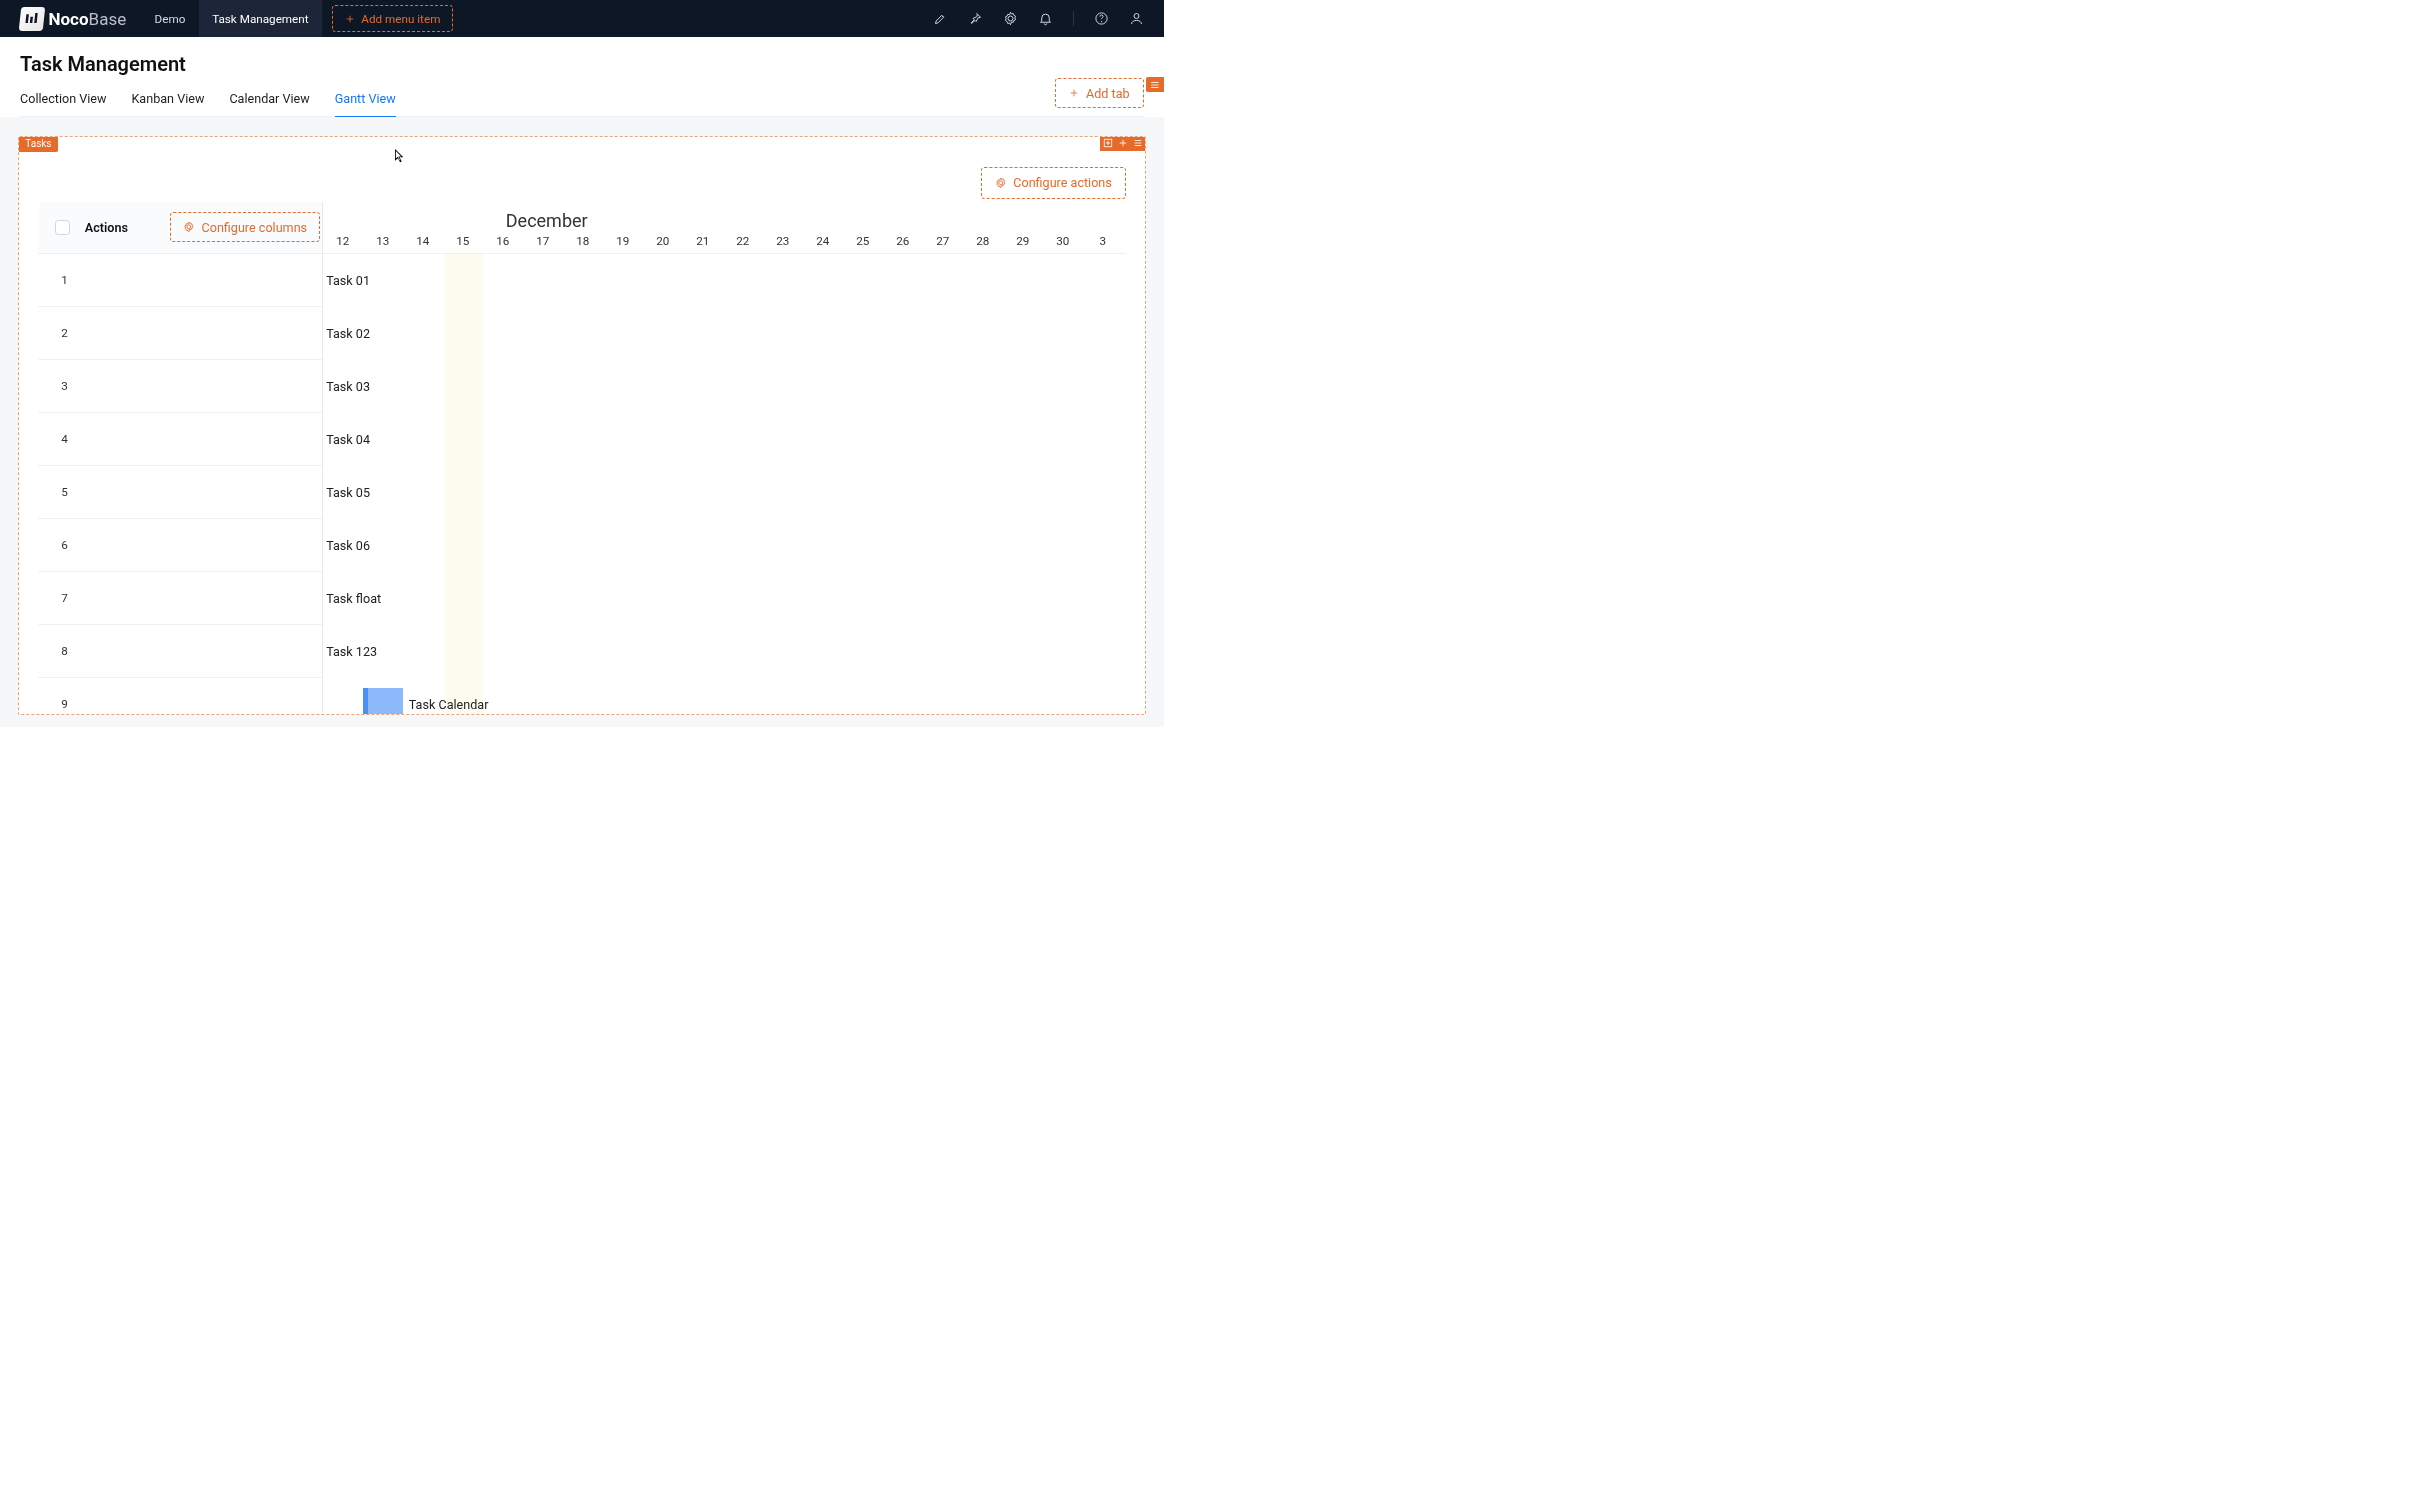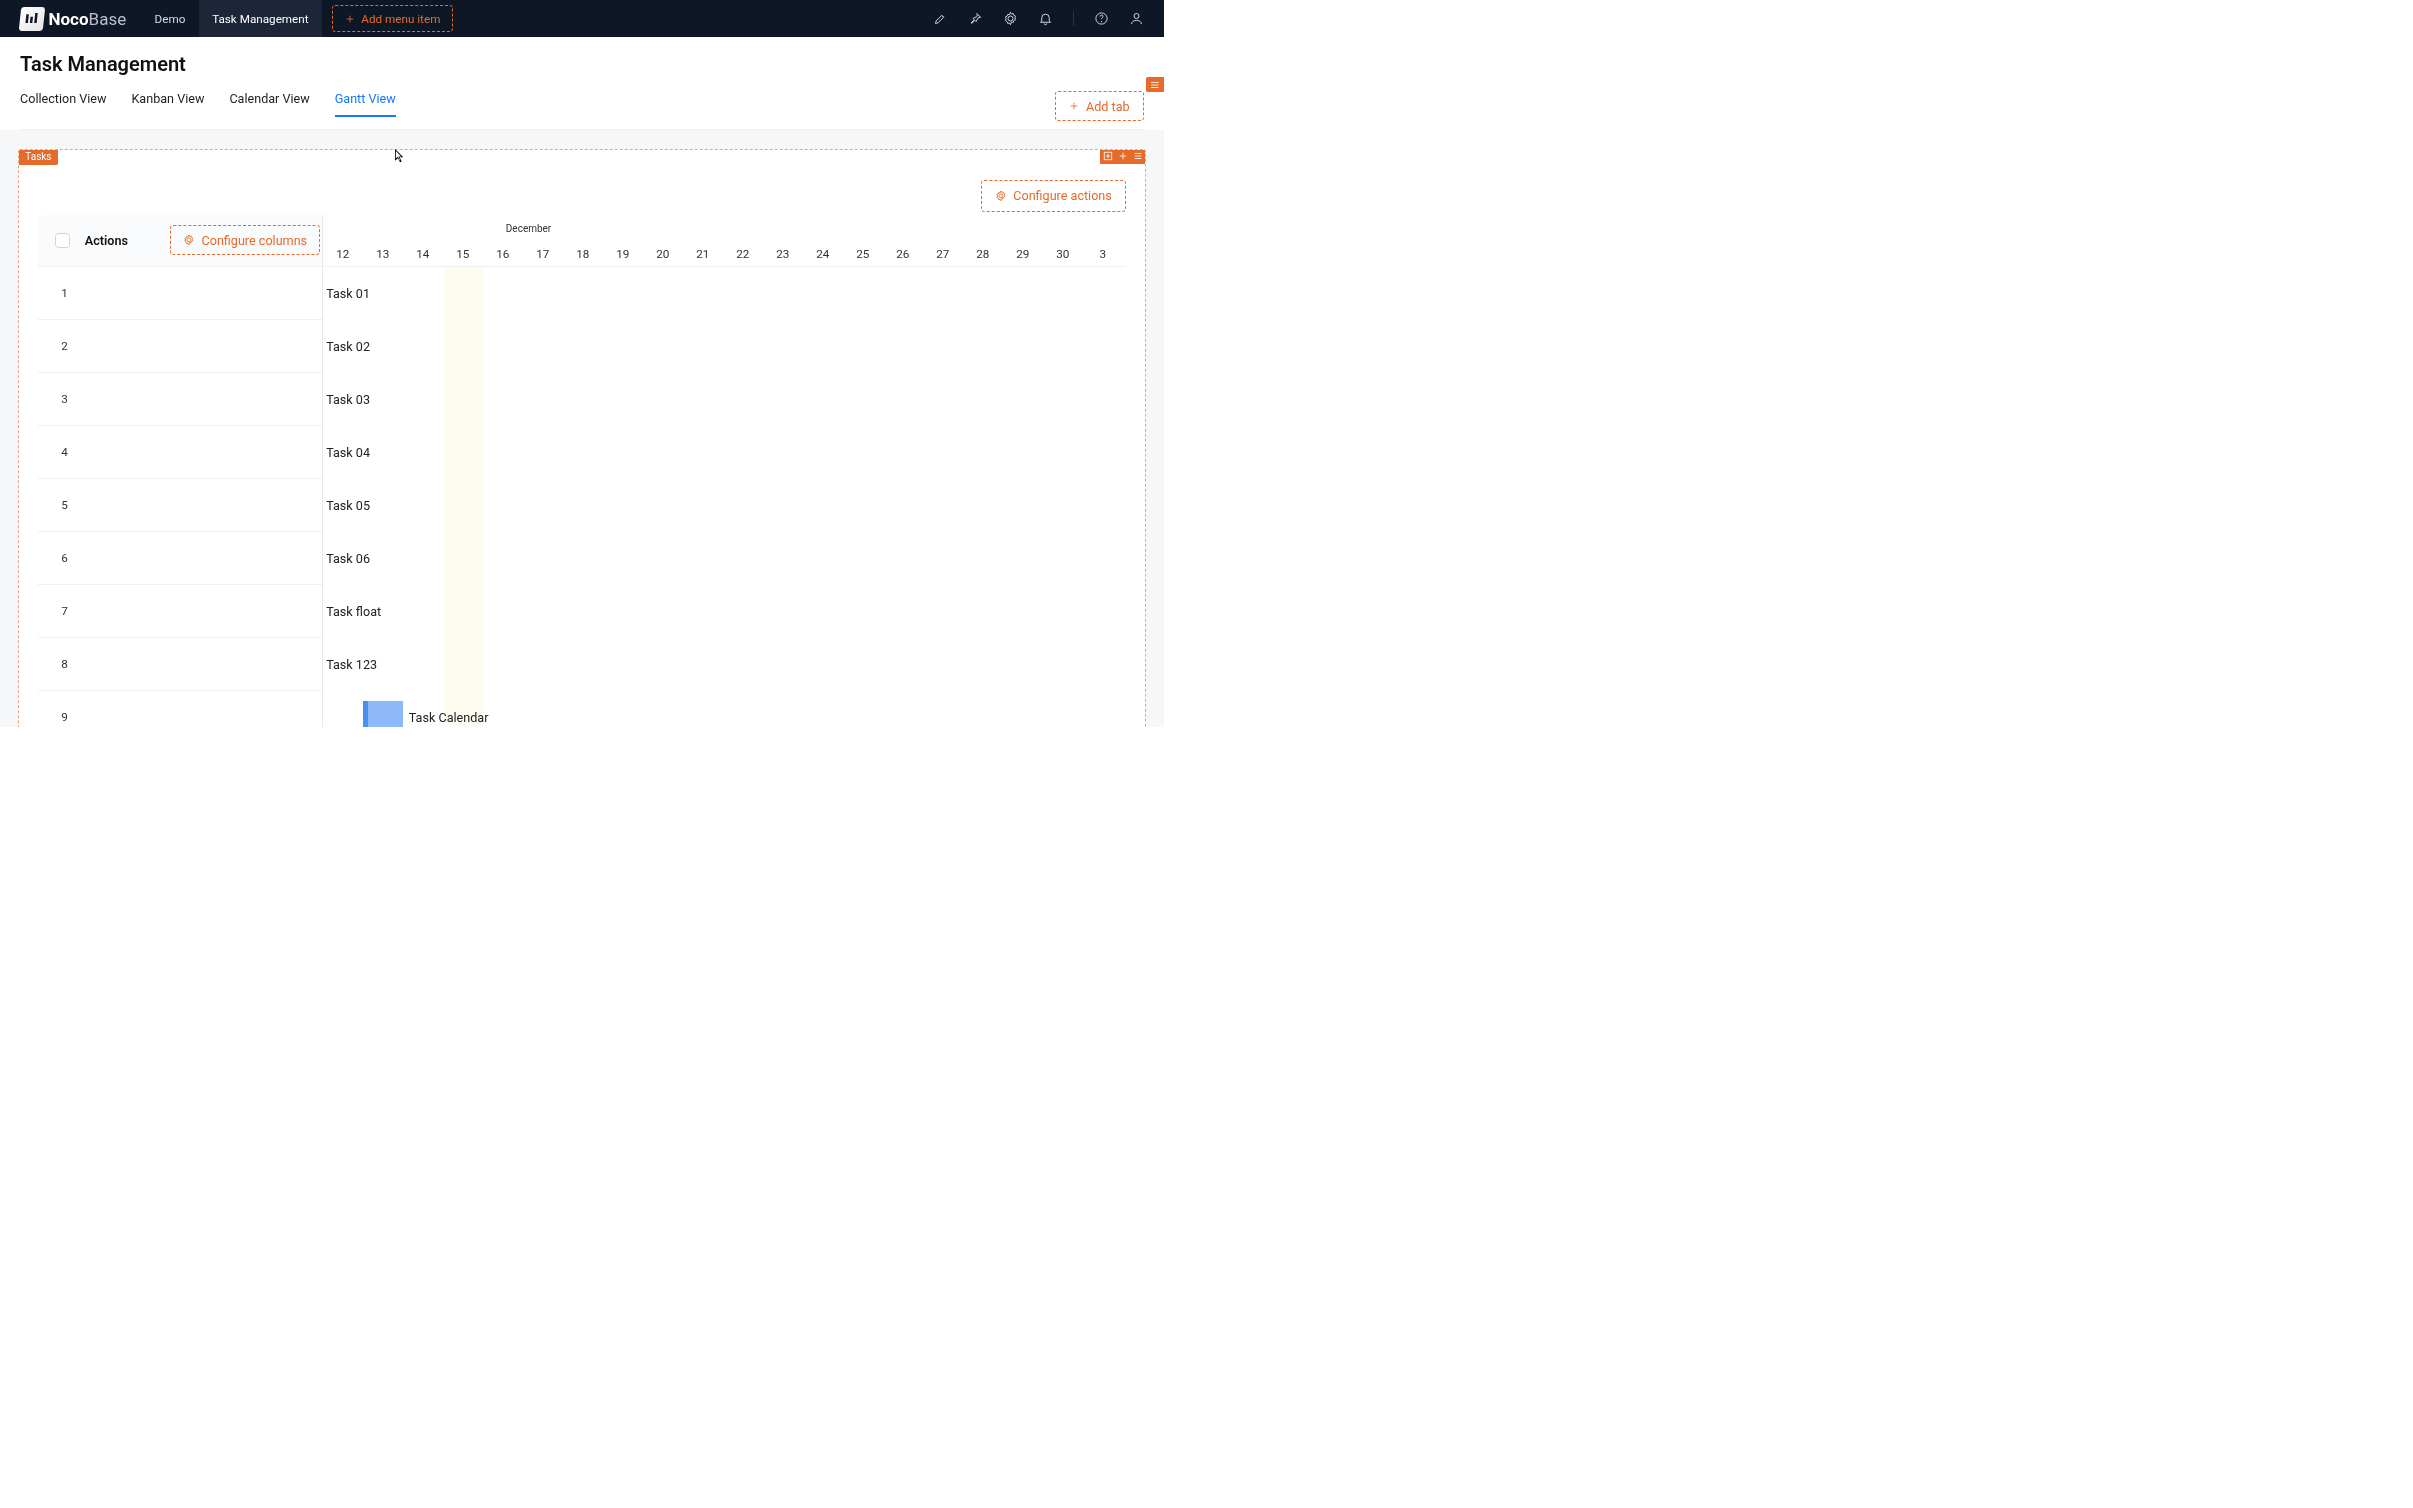--- a/index.html
+++ b/index.html
@@ -14,21 +14,21 @@
   .nav-item { color:#d7dbe3; padding: 0 13.4px; display:flex; align-items:center; font-size:11.7px; cursor:pointer; }
   .nav-item.active { background:#1c2638; color:#fff; }
   .add-menu-btn { margin-left: 10px; border:0.8px dashed #e66a2a; color:#e66a2a; height:27px; padding: 0 11.7px; display:flex; align-items:center; gap:6.7px; border-radius:3.4px; font-size:11.7px; cursor:pointer; }
   .nav-right { margin-left:auto; display:flex; align-items:center; gap:20px; color:#cfd4dd; }
   .nav-right .sep { width:0.8px; height:15px; background:#2a3344; }
   .nav-icon { width:15px; height:15px; display:flex; align-items:center; justify-content:center; cursor:pointer; }
   
   
   .page-header { padding: 15px 20px 0 20px; position:relative; }
   .page-title { font-size:20px; font-weight:600; color:#111; }
-  .tabs-row { display:flex; align-items:flex-start; margin-top: 15px; border-bottom:0.8px solid #eceff3; }
+  .tabs-row { display:flex; align-items:flex-end; margin-top: 2px; border-bottom:0.8px solid #eceff3; }
   .tab { padding: 0 0 10px 0; margin-right: 25px; font-size:12.6px; color:#1f1f1f; cursor:pointer; position:relative; }
   .tab.active { color:#1677ff; }
   .tab.active::after { content:""; position:absolute; left:0; right:0; bottom:-0.8px; height:1.7px; background:#1677ff; }
   .add-tab-btn { margin-left:auto; margin-bottom:8.4px; border:0.8px dashed #e66a2a; color:#e66a2a; height:30px; padding: 0 13.4px; display:flex; align-items:center; gap:6.7px; border-radius:3.4px; font-size:12.6px; cursor:pointer; }
   
   
   .edge-tab { position:absolute; right:0; top:40px; width:17.6px; height:15px; background:#e66a2a; display:flex; align-items:center; justify-content:center; cursor:pointer; border-top-left-radius:1.7px; border-bottom-left-radius:1.7px; }
   
   
   .content-wrap { padding: 18.4px; background:#f6f7f9; height: calc(100% - 37px - 74px); }
@@ -44,21 +44,21 @@
   .gantt { display:flex; margin-top: 45px; height: calc(100% - 45px); }
   .gantt-left { width: 285px; flex-shrink:0; border-right:0.8px solid #e6e8ec; }
   .gantt-left-header { height:52px; background:#fafbfc; display:flex; align-items:center; padding-left:17px; border-bottom:0.8px solid #eef0f3; border-top-left-radius:6.7px; }
   .chk { width:15px; height:15px; border:0.8px solid #d0d4da; border-radius:3.4px; background:#fff; margin-right:15px; cursor:pointer; }
   .col-title { font-size:12.6px; font-weight:600; color:#111; }
   .configure-cols { margin-left:auto; margin-right:2px; border:0.8px dashed #e66a2a; color:#e66a2a; height:30px; padding:0 11.7px; display:flex; align-items:center; gap:6.7px; border-radius:3.4px; font-size:12.6px; cursor:pointer; }
   .gantt-left-body .row { height:53px; display:flex; align-items:center; padding-left:23.5px; font-size:11.7px; color:#333; border-bottom:0.8px solid #eef0f3; }
   
   .gantt-right { flex:1; position:relative; overflow:hidden; }
   .timeline-header { height:52px; border-bottom:0.8px solid #eef0f3; position:relative; }
-  .month-label { position:absolute; top:8.4px; left:0; right:0; text-align:left; padding-left:183px; font-size:10px; color:#333; }
+  .month-label { position:absolute; top:8.4px; left:0; right:0; text-align:left; padding-left:183px; font-size:18px; color:#333; }
   .days-row { position:absolute; bottom:5px; left:0; right:0; display:flex; }
   .day-cell { width:40px; text-align:center; font-size:11.7px; color:#333; flex-shrink:0; }
   .today-col { position:absolute; top:52px; bottom:0; width:40px; background:#fdfbea; opacity:.65; }
   .task-row { height:53px; display:flex; align-items:center; font-size:12.6px; color:#222; position:relative; }
   .task-label { position:absolute; }
   .gantt-bar { position:absolute; height:32px; background:#8db8f9; border-left:5px solid #4a90f2; top:10px; }
   
   
   .cursor { position:absolute; left:395px; top:149px; width:10px; height:13.4px; pointer-events:none; z-index:50; }
   

